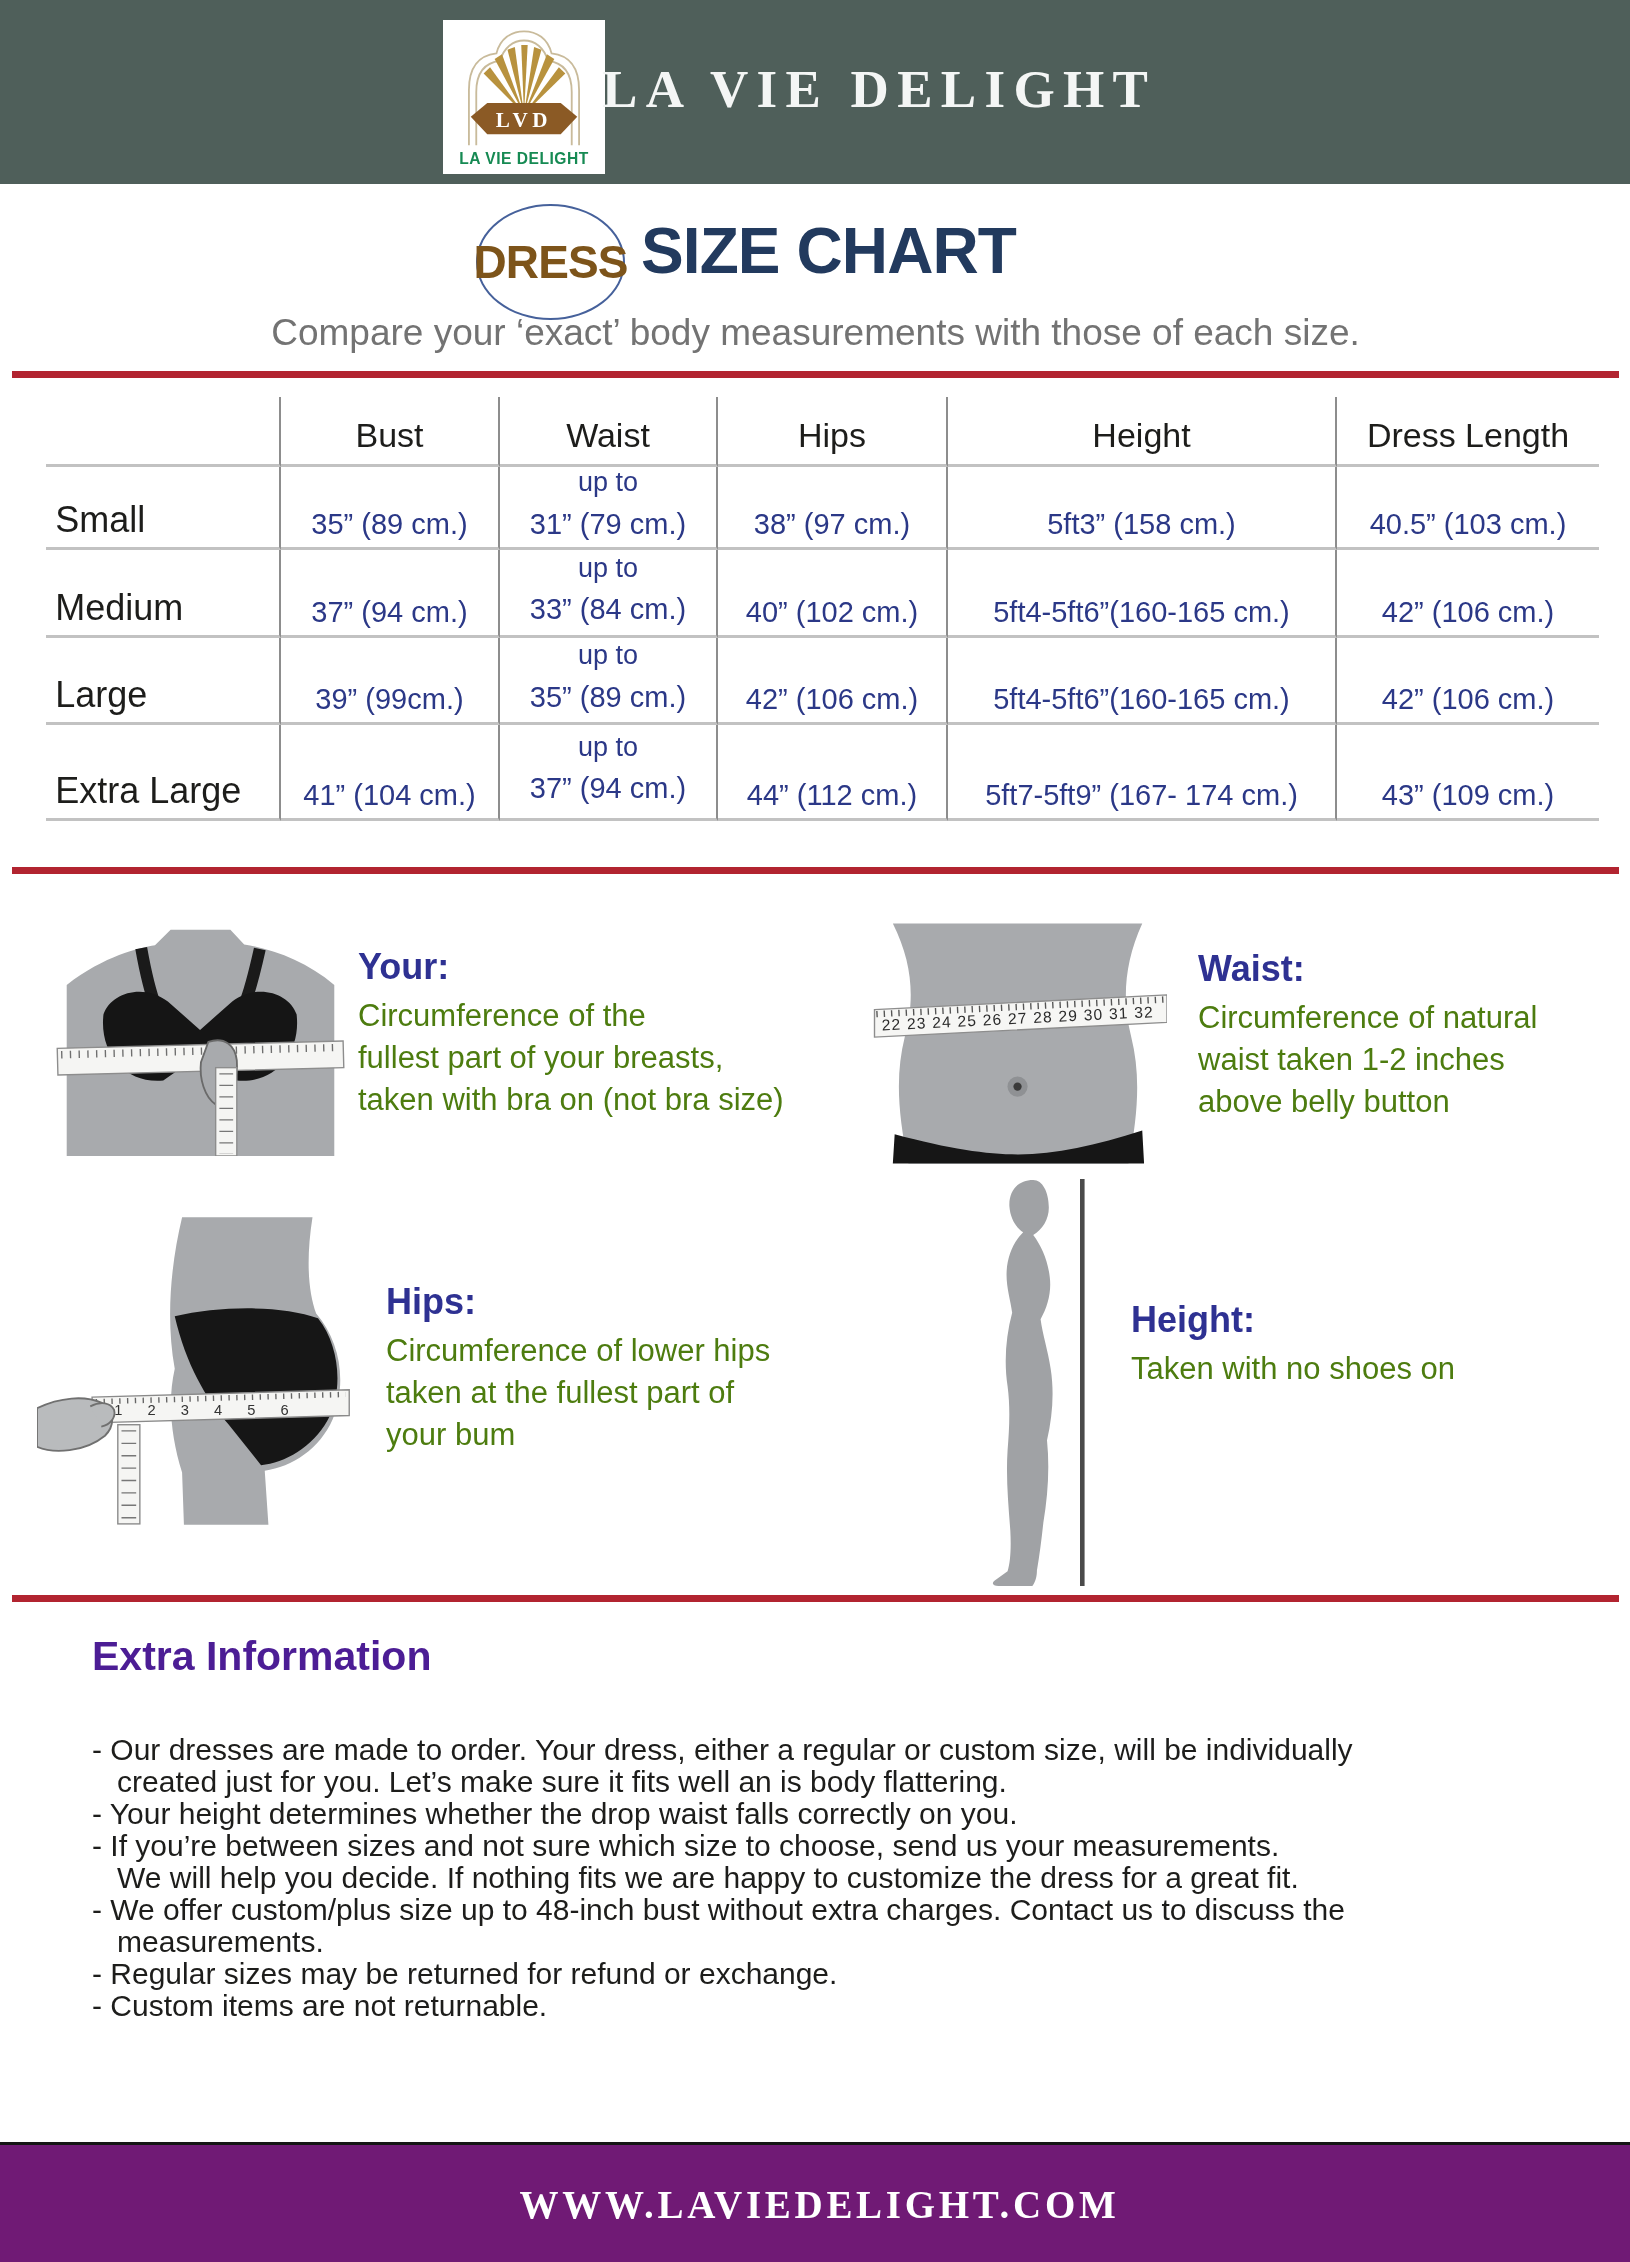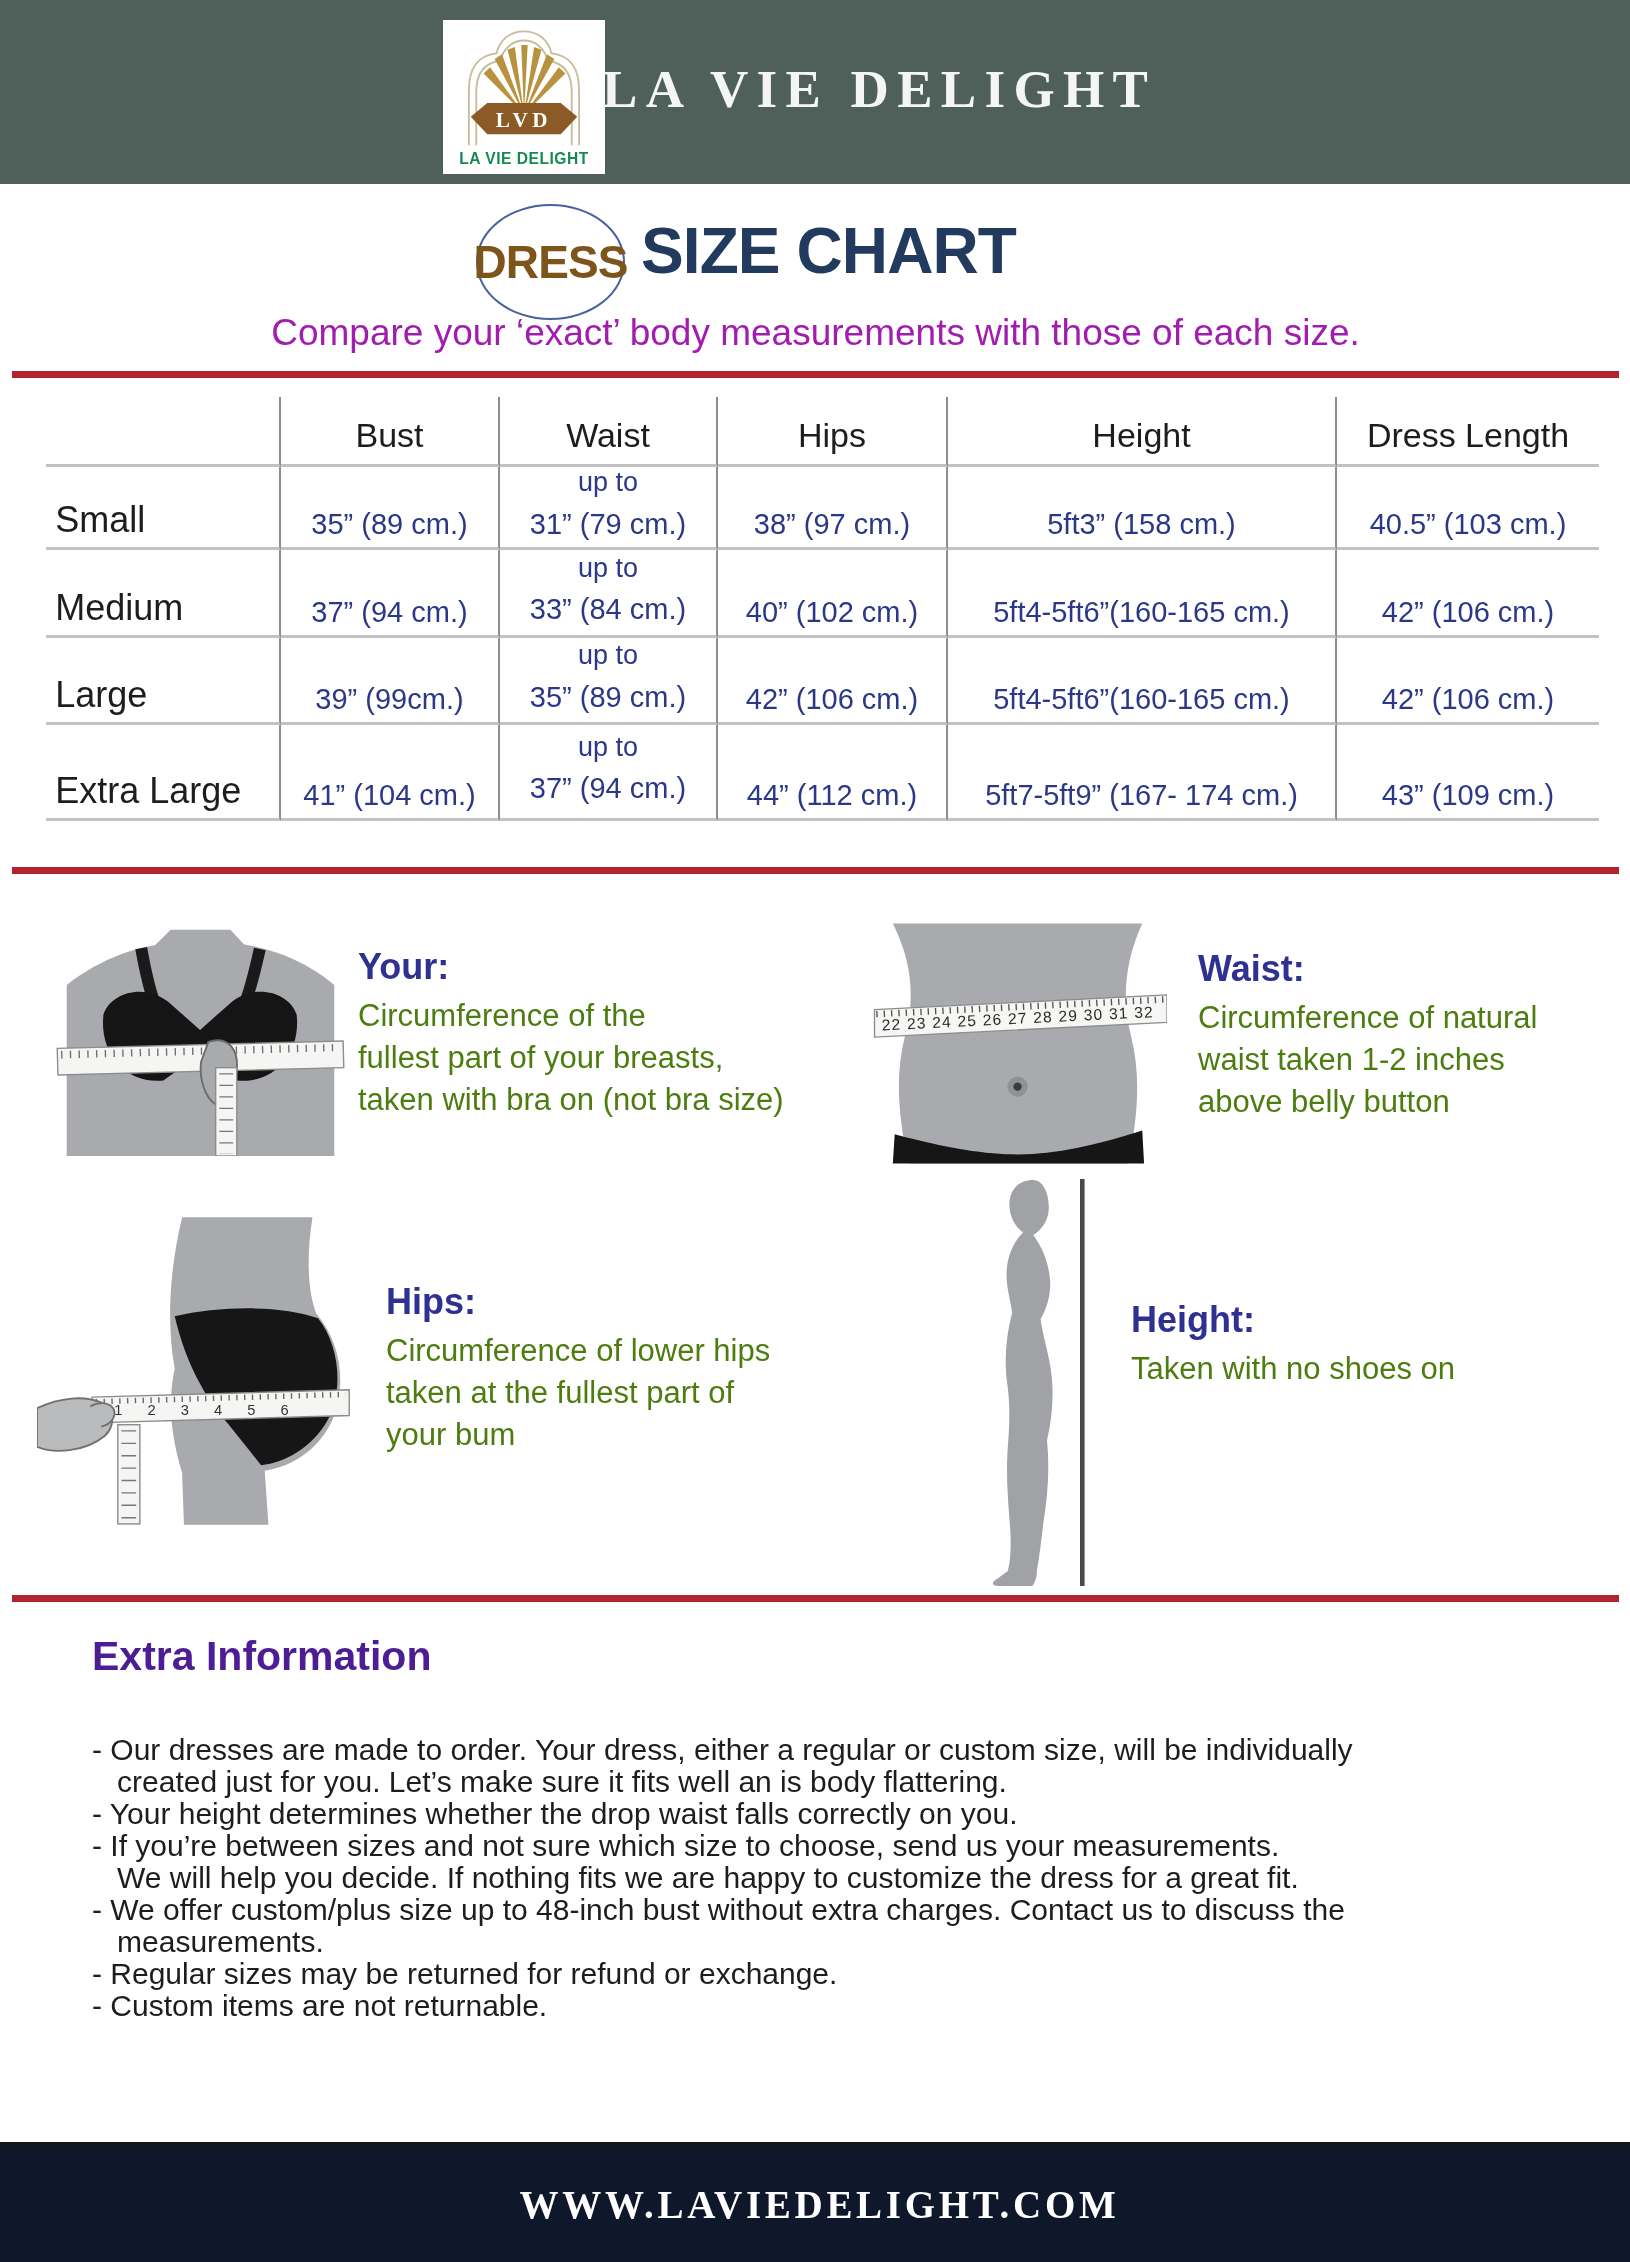--- a/index.html
+++ b/index.html
@@ -13,21 +13,21 @@
   .logo-caption{font-size:15.6px;font-weight:bold;color:#168a53;letter-spacing:0.5px;margin-top:0px;}
   .brand-title{position:absolute;left:602px;top:59px;font-family:"Liberation Serif",serif;
                font-size:53px;font-weight:bold;color:#f4f6f5;letter-spacing:8.3px;white-space:nowrap;}
 
   
   .dress-badge{position:absolute;left:476px;top:204px;width:149px;height:116px;border:2.8px solid #46619b;
                border-radius:50%;display:flex;align-items:center;justify-content:center;
                font-size:46px;font-weight:bold;color:#7d541a;letter-spacing:-0.9px;box-sizing:border-box;}
   .title-main{position:absolute;left:641px;top:219px;font-size:64px;font-weight:bold;color:#223a5e;
               letter-spacing:-0.9px;line-height:1;white-space:nowrap;}
-  .subtitle{position:absolute;left:0;right:0;top:312px;text-align:center;font-size:37px;color:#a21caf;}
+  .subtitle{position:absolute;left:0;right:0;top:312px;text-align:center;font-size:37px;color:#737373;}
 
   
   .rule{position:absolute;left:12px;right:12px;height:7.3px;background:#b22430;}
   .rule-1{top:371px;} .rule-2{top:867px;} .rule-3{top:1595px;}
 
   
   .size-table{position:absolute;left:46px;top:397px;width:1552px;display:grid;
               grid-template-columns:235px 219px 218px 230px 389px 262px;
               grid-template-rows:70px 83px 88px 87px 96px;}
   .cell{display:flex;align-items:flex-end;justify-content:center;padding-bottom:6px;box-sizing:border-box;}
@@ -52,21 +52,21 @@
   .height-text{left:1131px;top:1299px;}
   .guide-title{font-size:36px;font-weight:bold;color:#2e3192;margin:0 0 7.3px 0;}
   .guide-text{font-size:31px;color:#4d7c0f;line-height:42px;white-space:pre-line;}
 
   
   .extra-heading{position:absolute;left:92px;top:1633px;font-size:41px;font-weight:bold;color:#4c1d95;margin:0;}
   .extra-list{position:absolute;left:92px;top:1734px;width:1506px;font-size:30px;color:#1d1d1b;line-height:32px;}
   .extra-item{white-space:pre-wrap;}
 
   
-  .footer{position:absolute;left:0;right:0;top:2142px;bottom:0;background:#0f172a;
+  .footer{position:absolute;left:0;right:0;top:2142px;bottom:0;background:#701a75;
           border-top:3.7px solid #151515;display:flex;align-items:center;justify-content:center;box-sizing:border-box;padding-left:8px;}
   .footer-url{font-family:"Liberation Serif",serif;font-weight:bold;font-size:39px;color:#ffffff;letter-spacing:3.7px;}
 </style>
 </head>
 <body>
 
 <div class="page">
 
   <div class="header">
     <div class="logo-box">

